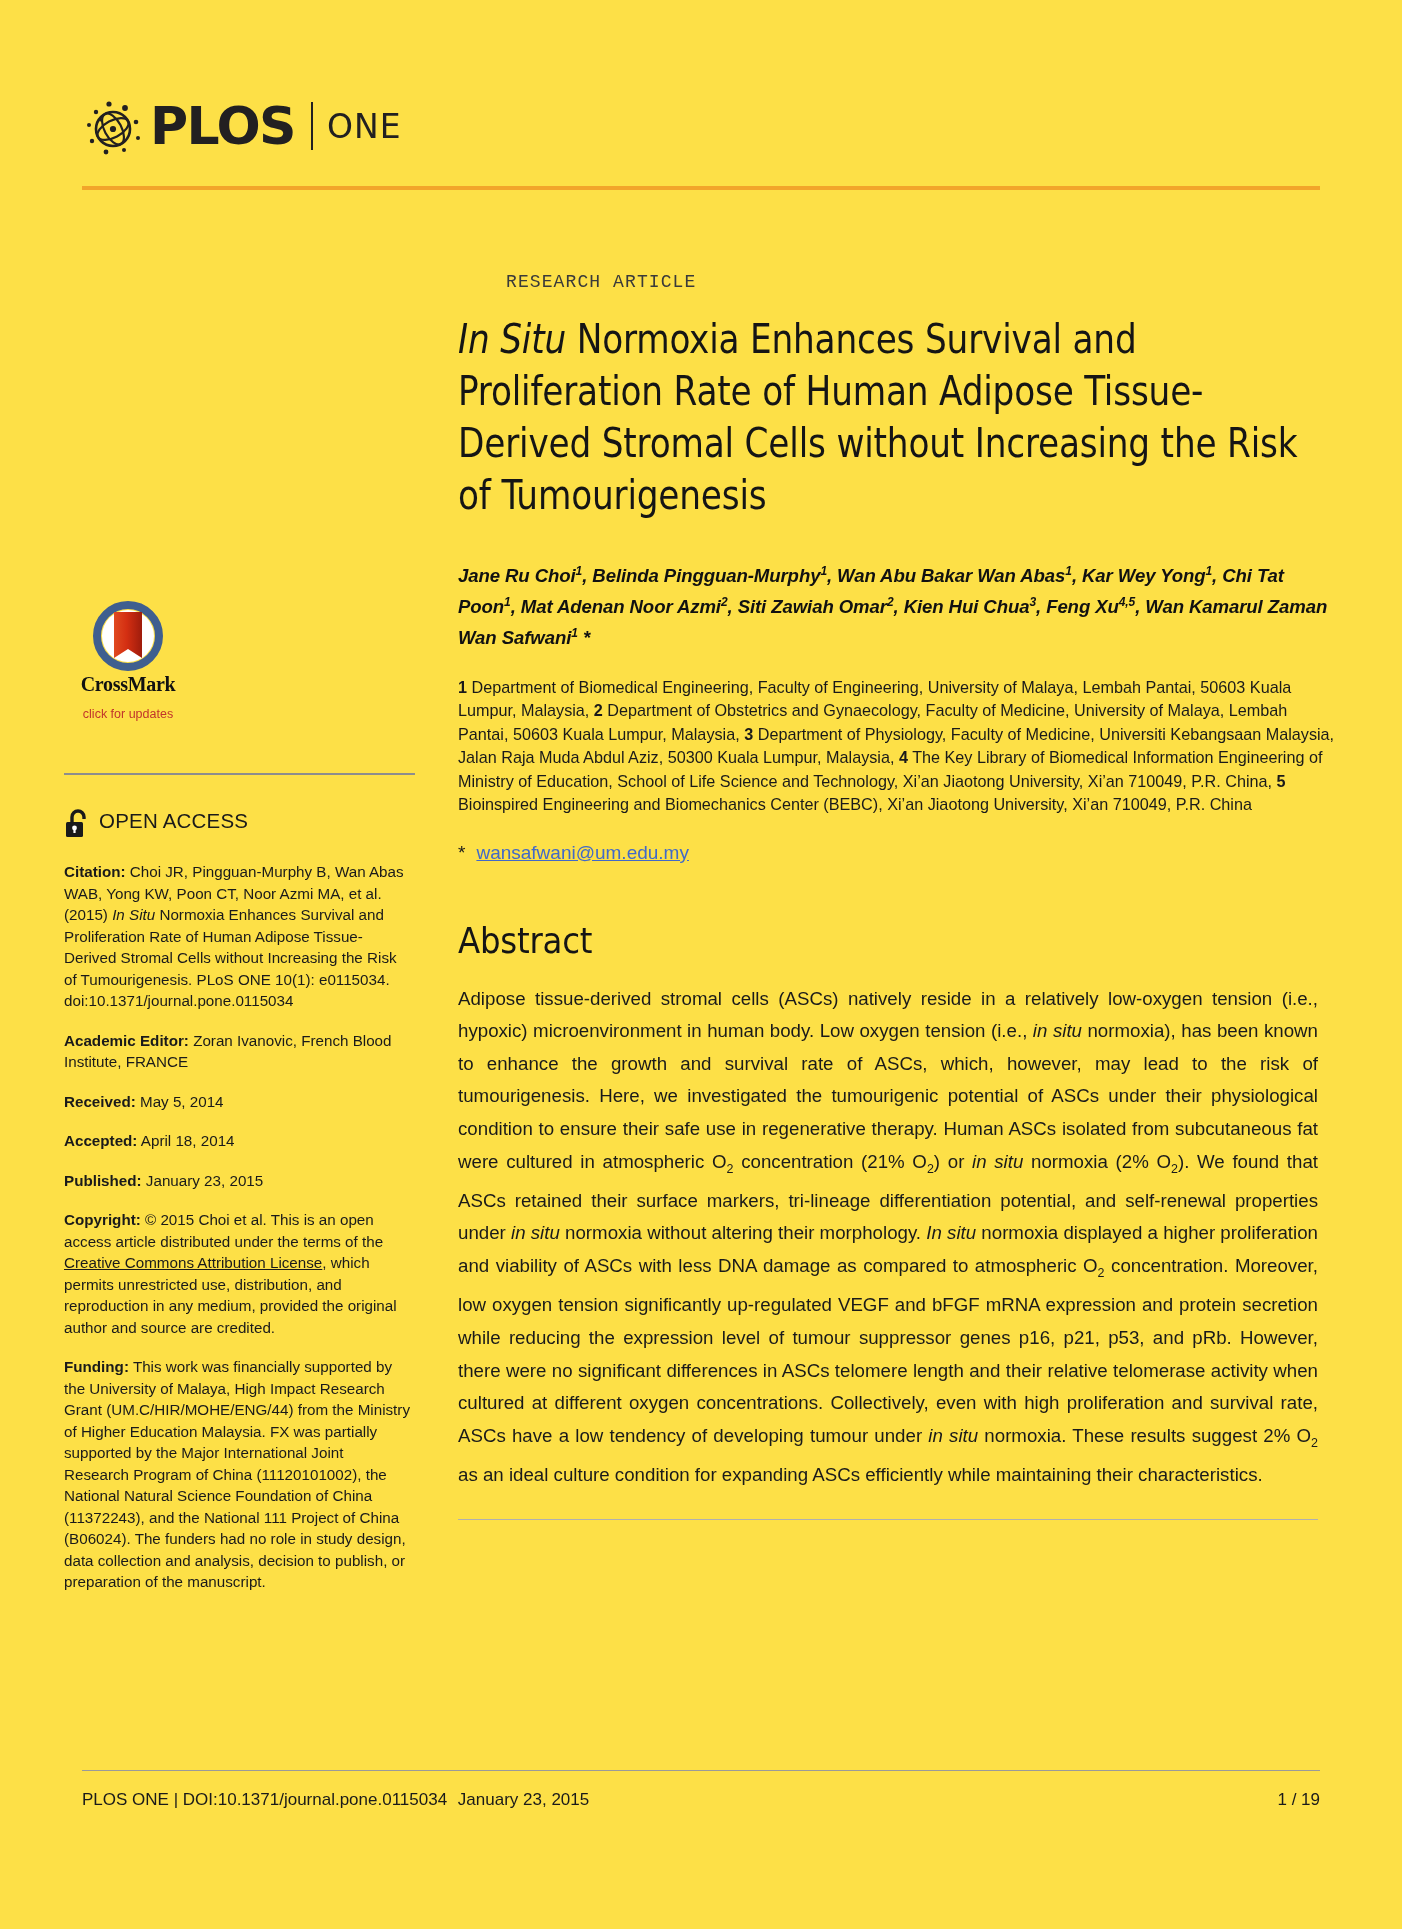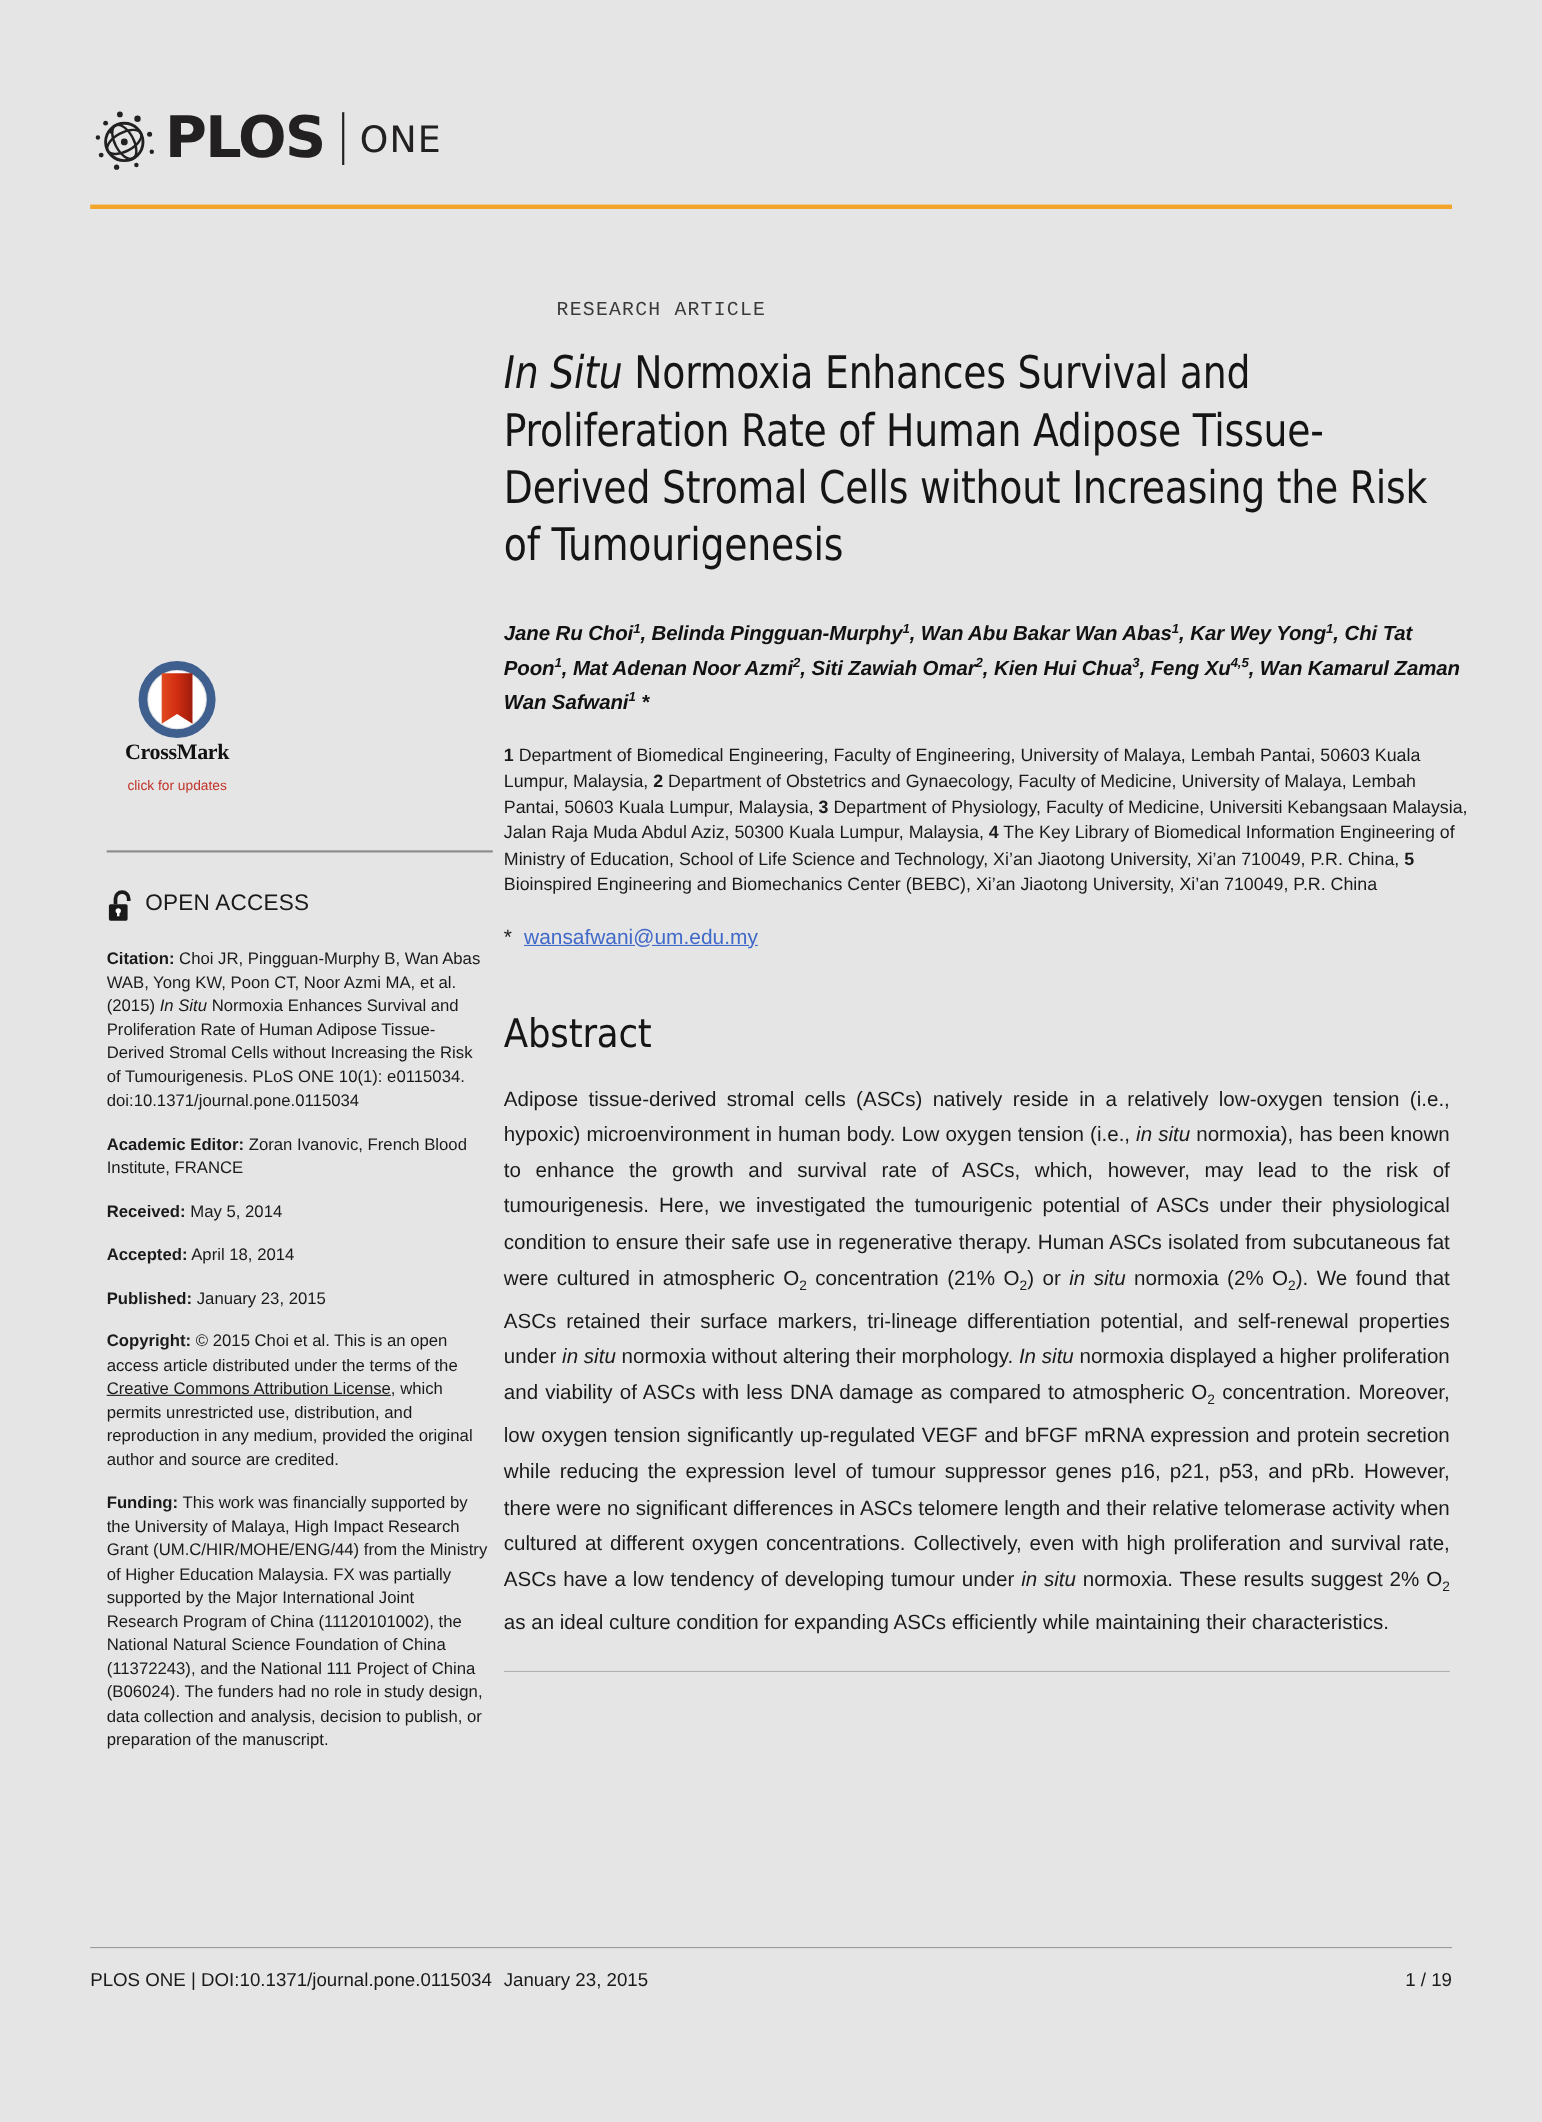--- a/index.html
+++ b/index.html
@@ -13,21 +13,21 @@
     font-family: "Liberation Sans", sans-serif;
     color: #1a1a1a;
     position: relative;
     overflow: hidden;
   }
   .page {
     position: absolute;
     left: 0; top: 0;
     width: 1402px;
     height: 1929px;
-    background: #e5e5e5;
+    background: #fde047;
   }
 
   
   .header {
     position: absolute;
     left: 82px;
     top: 95px;
     width: 1238px;
     height: 90px;
   }
@@ -64,21 +64,21 @@
     left: 82px;
     top: 186px;
     width: 1238px;
     height: 4px;
     background: #f2a52a;
   }
 
   
   .sidebar {
     position: absolute;
-    left: 97px;
+    left: 64px;
     top: 600px;
     width: 350px;
   }
   .crossmark {
     width: 112px;
     margin-left: 8px;
     text-align: center;
   }
   .crossmark-logo {
     width: 72px; height: 72px;

